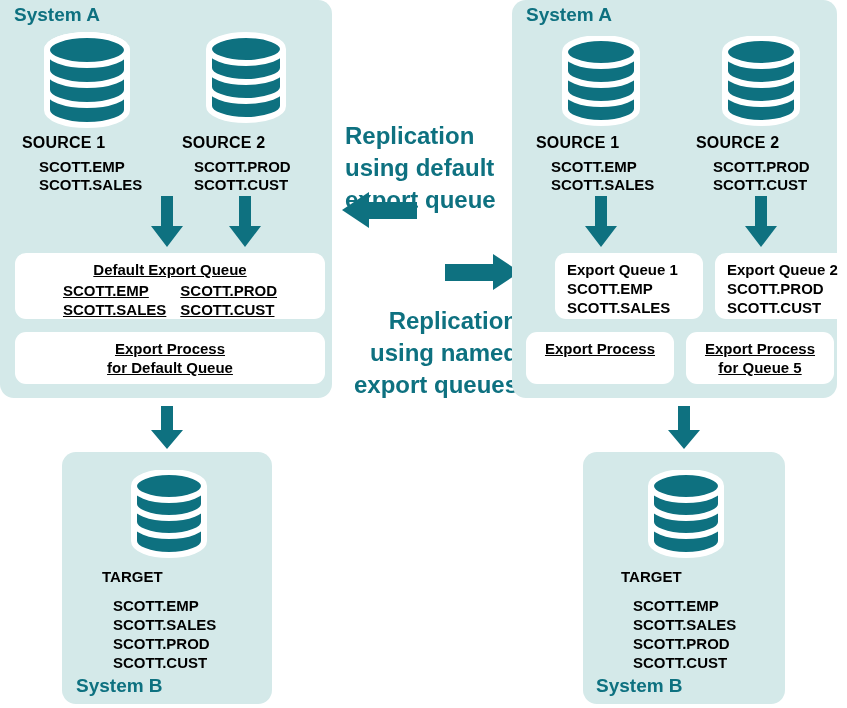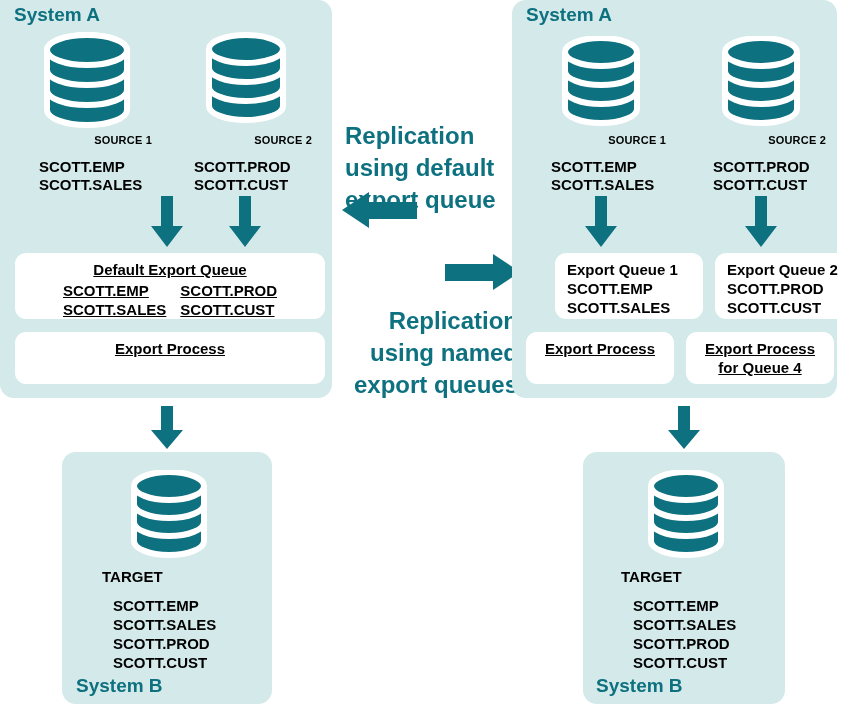--- a/index.html
+++ b/index.html
@@ -8,22 +8,22 @@
 
   .panel{position:absolute;background:#d4e9e9;border-radius:14px;}
   .panel-b{position:absolute;background:#d4e9e9;border-radius:14px;}
 
   .sys-label{position:absolute;color:#0e7180;font-size:19px;font-weight:bold;}
 
   
   .db{position:absolute;}
   .db svg{display:block;}
 
-  .src-name{position:absolute;color:#000;font-size:11px;font-weight:bold;
-            text-align:right;letter-spacing:.2px;}
+  .src-name{position:absolute;color:#000;font-size:16px;font-weight:bold;
+            text-align:left;letter-spacing:.2px;}
   .src-tables{position:absolute;color:#000;font-size:15px;font-weight:bold;
               line-height:18px;white-space:pre-line;}
 
   
   .wbox{position:absolute;background:#ffffff;border-radius:11px;}
   .wbox .t1{font-size:15px;font-weight:bold;color:#000;line-height:19px;}
   .wbox .t2{font-size:15px;font-weight:bold;color:#000;line-height:19px;}
   .wbox.center{text-align:center;text-decoration:underline;}
   .wbox.left{text-align:left;margin-left:29px;}
 
@@ -99,20 +99,21 @@
   <div class="qgrid" style="padding-top:2px;">
     <div class="col" style="white-space:pre-line;">SCOTT.EMP
 SCOTT.SALES</div>
     <div class="col" style="white-space:pre-line;">SCOTT.PROD
 SCOTT.CUST</div>
   </div>
 </div>
 
 <div class="wbox center" style="left:15px;top:332px;width:310px;height:52px;">
   <div class="t1" style="padding-top:7px;">Export Process</div>
+  <div class="t2">for Default Queue</div>
 </div>
 
 <div class="darrow" style="left:150px;top:406px;">
   <svg width="34" height="44" viewBox="0 0 34 44">
     <polygon points="11,0 23,0 23,24 33,24 17,43 1,24 11,24" fill="#0e7180"></polygon>
   </svg>
 </div>
 
 <div class="panel-b" style="left:62px;top:452px;width:210px;height:252px;"></div>
 <div class="db" style="left:131px;top:470px;">
@@ -200,21 +201,21 @@
   <div class="t1" style="padding:7px 0 0 12px;">Export Queue 2</div>
   <div class="t2" style="padding-left:12px;white-space:pre-line;">SCOTT.PROD
 SCOTT.CUST</div>
 </div>
 
 <div class="wbox center" style="left:526px;top:332px;width:148px;height:52px;">
   <div class="t1" style="padding-top:7px;">Export Process</div>
 </div>
 <div class="wbox center" style="left:686px;top:332px;width:148px;height:52px;">
   <div class="t1" style="padding-top:7px;">Export Process</div>
-  <div class="t2">for Queue 4</div>
+  <div class="t2">for Queue 5</div>
 </div>
 
 <div class="darrow" style="left:667px;top:406px;">
   <svg width="34" height="44" viewBox="0 0 34 44">
     <polygon points="11,0 23,0 23,24 33,24 17,43 1,24 11,24" fill="#0e7180"></polygon>
   </svg>
 </div>
 
 <div class="panel-b" style="left:583px;top:452px;width:202px;height:252px;"></div>
 <div class="db" style="left:648px;top:470px;">

